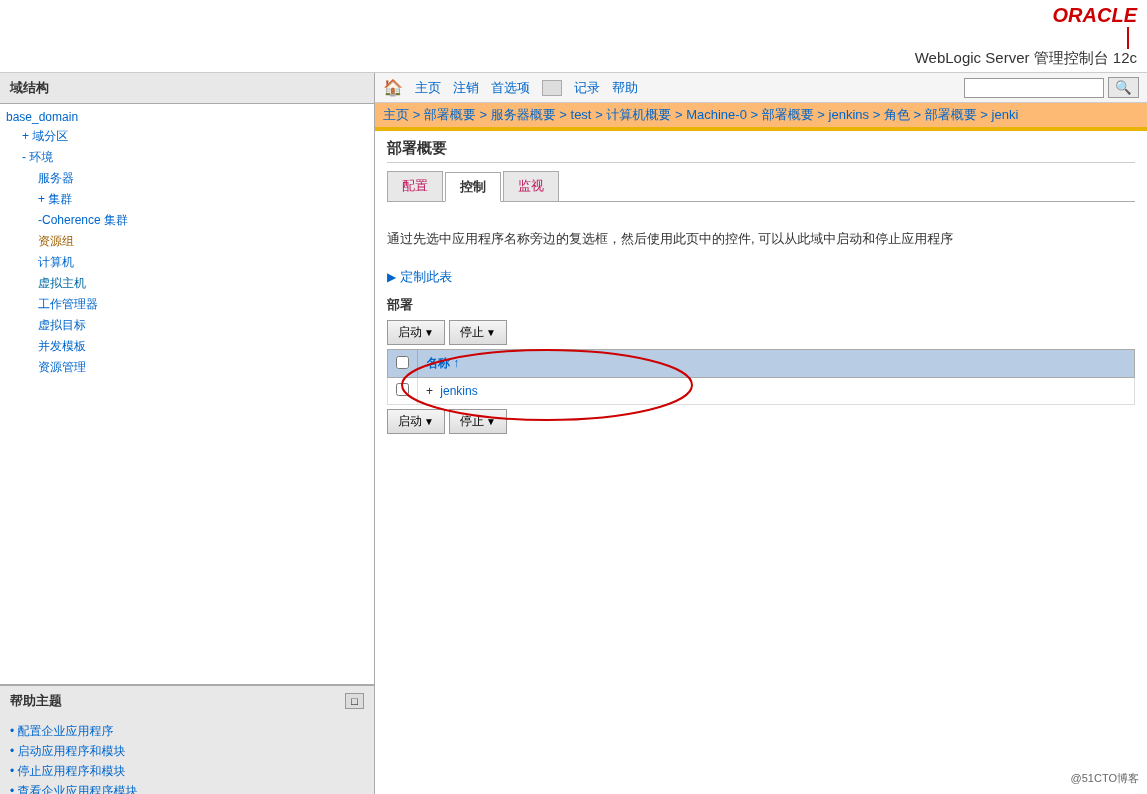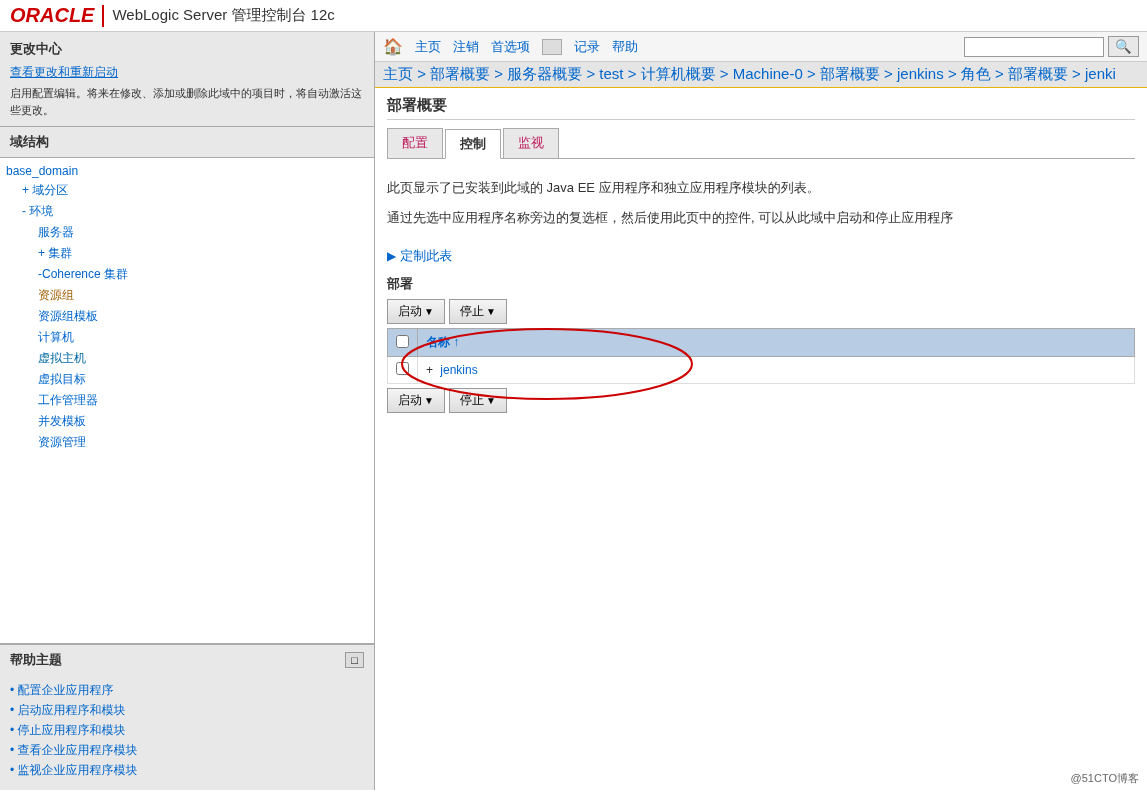--- a/index.html
+++ b/index.html
@@ -1,19 +1,19 @@
 <!DOCTYPE html>
 <html><head>
   <meta charset="utf-8">
   <style>
     * { margin: 0; padding: 0; box-sizing: border-box; }
     body { font-family: Arial, "Microsoft YaHei", sans-serif; font-size: 13px; background: #fff; width: 1147px; height: 794px; overflow: hidden; }
 
     
-    #header { display: flex; align-items: center; padding: 4px 10px; border-bottom: 1px solid #ccc; background: #fff; }
+    #header { display: flex; align-items: flex-end; padding: 4px 10px; border-bottom: 1px solid #ccc; background: #fff; flex-direction: column; }
     #header .title { font-size: 15px; color: #333; }
 
     
     #main { display: flex; height: calc(794px - 36px); }
 
     
     #sidebar { width: 375px; min-width: 375px; border-right: 1px solid #aaa; display: flex; flex-direction: column; overflow: hidden; }
 
     
     #change-center { background: #e8e8e8; border-bottom: 1px solid #aaa; padding: 8px 10px; }
@@ -44,21 +44,21 @@
 
     
     #nav-bar { display: flex; align-items: center; padding: 4px 8px; background: #f5f5f5; border-bottom: 1px solid #ccc; gap: 12px; }
     #nav-bar .home-icon { font-size: 16px; color: #666; }
     #nav-bar .nav-link { color: #0066cc; cursor: pointer; font-size: 13px; text-decoration: none; }
     #search-bar { display: flex; align-items: center; margin-left: auto; gap: 4px; }
     #search-bar input { border: 1px solid #999; padding: 2px 4px; font-size: 12px; width: 140px; }
     #search-bar button { background: #e8e8e8; border: 1px solid #999; padding: 2px 6px; cursor: pointer; }
 
     
-    #breadcrumb { padding: 3px 8px; font-size: 15px; color: #333; border-bottom: 1px solid #eab308; background: #e5e5e5; white-space: nowrap; overflow: hidden; text-overflow: ellipsis; }
+    #breadcrumb { padding: 3px 8px; font-size: 13px; color: #333; border-bottom: 4px solid #eab308; background: #fdba74; white-space: nowrap; overflow: hidden; text-overflow: ellipsis; }
     #breadcrumb span { color: #0066cc; cursor: pointer; }
 
     
     #page-content { flex: 1; overflow-y: auto; padding: 8px 12px; }
     #page-content .page-title { font-size: 15px; font-weight: bold; color: #333; margin-bottom: 8px; border-bottom: 1px solid #ccc; padding-bottom: 4px; }
 
     
     .tabs { display: flex; border-bottom: 1px solid #aaa; margin-bottom: 10px; }
     .tab { padding: 5px 14px; font-size: 13px; cursor: pointer; border: 1px solid #aaa; border-bottom: none; background: #e8e8e8; margin-right: 2px; color: #be185d; }
     .tab.active { background: #fff; font-weight: bold; color: #333; border-bottom: 1px solid #fff; position: relative; bottom: -1px; }
@@ -110,41 +110,35 @@
     <span class="oracle-red">ORACLE</span>
   </div>
   <div style="width:2px;height:22px;background:#cc0000;margin:0 8px;"></div>
   <div class="title">WebLogic Server 管理控制台 12c</div>
 </div>
 
 <div id="main">
 
   <div id="sidebar">
 
-    <div id="change-center">
-      <div class="section-title">更改中心</div>
-      <a class="link">查看更改和重新启动</a>
-      <div class="desc">启用配置编辑。将来在修改、添加或删除此域中的项目时，将自动激活这些更改。</div>
-    </div>
 
     <div id="domain-structure">
       <div class="section-title">域结构</div>
       <div id="domain-tree">
         <div class="tree-item link" style="color:#0066cc;">base_domain</div>
         <div class="tree-item link tree-indent-1" style="color:#0066cc;">+ 域分区</div>
         <div class="tree-item link tree-indent-1" style="color:#0066cc;">- 环境</div>
         <div class="tree-item link tree-indent-2" style="color:#0066cc; padding-left:32px;">服务器</div>
         <div class="tree-item link tree-indent-2" style="color:#0066cc; padding-left:32px;">+ 集群</div>
         <div class="tree-item link tree-indent-2" style="color:#0066cc; padding-left:32px;">-Coherence 集群</div>
         <div class="tree-item link tree-indent-2" style="color:#a16207; padding-left:32px;">资源组</div>
-        <div class="tree-item link tree-indent-2" style="color:#0066cc; padding-left:32px;">资源组模板</div>
         <div class="tree-item link tree-indent-2" style="color:#0066cc; padding-left:32px;">计算机</div>
         <div class="tree-item link tree-indent-2" style="color:#0369a1; padding-left:32px;">虚拟主机</div>
+        <div class="tree-item link tree-indent-2" style="color:#0066cc; padding-left:32px;">工作管理器</div>
         <div class="tree-item link tree-indent-2" style="color:#0066cc; padding-left:32px;">虚拟目标</div>
-        <div class="tree-item link tree-indent-2" style="color:#0066cc; padding-left:32px;">工作管理器</div>
         <div class="tree-item link tree-indent-2" style="color:#0066cc; padding-left:32px;">并发模板</div>
         <div class="tree-item link tree-indent-2" style="color:#0066cc; padding-left:32px;">资源管理</div>
       </div>
     </div>
 
     <div id="help-topics">
       <div class="section-header">
         <div class="section-title">帮助主题</div>
         <button class="collapse-btn">□</button>
       </div>
@@ -202,21 +196,20 @@
     <div id="page-content">
       <div class="page-title">部署概要</div>
 
       <div class="tabs">
         <div class="tab">配置</div>
         <div class="tab active">控制</div>
         <div class="tab">监视</div>
       </div>
 
       <div class="description">
-        <div>此页显示了已安装到此域的 Java EE 应用程序和独立应用程序模块的列表。</div>
         <div style="margin-top:8px;">通过先选中应用程序名称旁边的复选框，然后使用此页中的控件, 可以从此域中启动和停止应用程序</div>
       </div>
 
       <div class="customize-link">
         <span class="arrow">▶</span>
         <a style="color:#0066cc;cursor:pointer;">定制此表</a>
       </div>
 
       <div class="section-label">部署</div>
 

